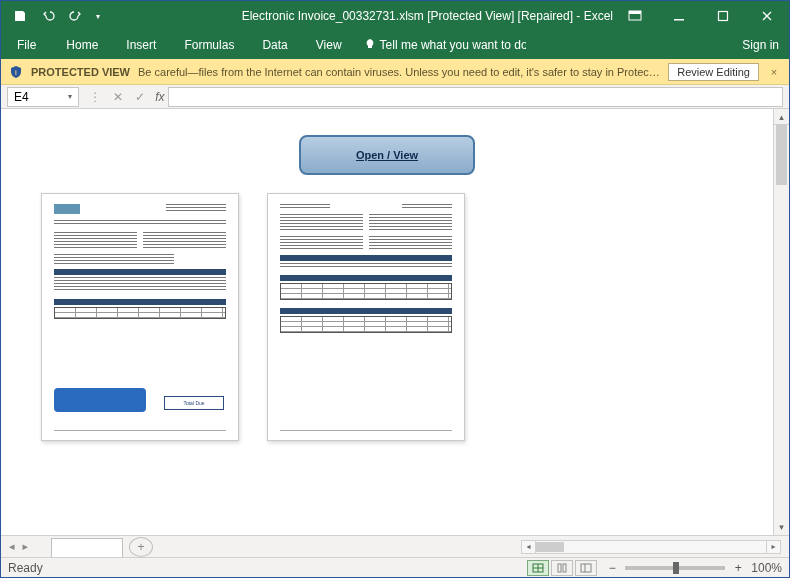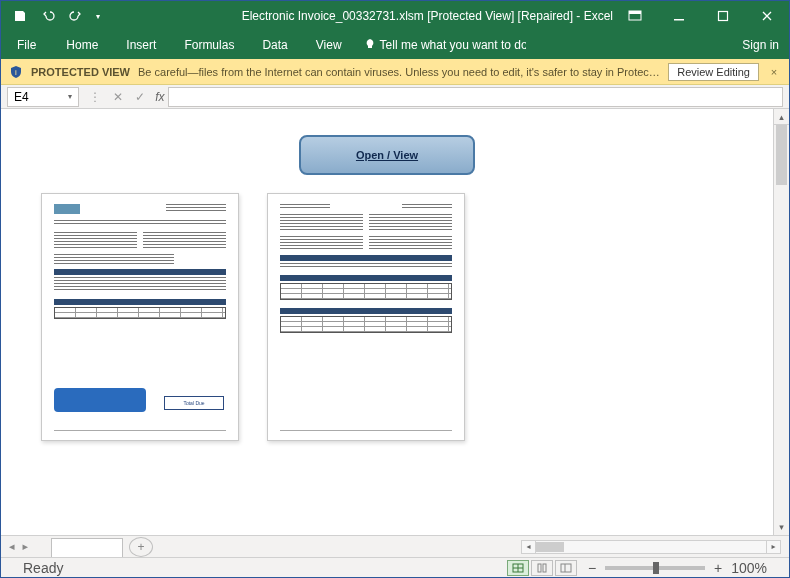--- a/index.html
+++ b/index.html
@@ -67,21 +67,21 @@
 .tabstrip .nav{ width:50px; display:flex; gap:8px; padding:0 8px; color:#888;}
 .tabstrip .sheet-tab{ border:1px solid #c0c0c0; border-bottom:none; background:#fff; width:72px; height:20px; margin-top:2px;}
 .tabstrip .addsheet{ width:24px; height:20px; border:1px solid #c0c0c0; border-radius:50%; display:flex; align-items:center; justify-content:center; color:#888; margin-left:6px; font-size:12px;}
 .tabstrip .hscroll{ flex:1; margin:0 8px 0 30px; height:14px; border:1px solid #d0d0d0; background:#f7f7f7; position:relative; max-width:260px; margin-left:auto;}
 .tabstrip .hscroll:before{content:""; position:absolute; left:14px; top:1px; bottom:1px; width:28px; background:#cdcdcd;}
 .tabstrip .hscroll .la,.tabstrip .hscroll .ra{position:absolute; top:0; width:14px; height:100%; display:flex; align-items:center; justify-content:center; font-size:8px; color:#666;}
 .tabstrip .hscroll .la{left:0; border-right:1px solid #d0d0d0;}
 .tabstrip .hscroll .ra{right:0; border-left:1px solid #d0d0d0;}
 
 
-.status { position:absolute; left:0; right:0; bottom:0; height:20px; background:#f3f2f1; border-top:1px solid #d0d0d0; display:flex; align-items:center; font-size:14px; color:#555; padding:0 22px;}
+.status { position:absolute; left:0; right:0; bottom:0; height:20px; background:#f3f2f1; border-top:1px solid #d0d0d0; display:flex; align-items:center; font-size:12px; color:#555; padding:0 7px;}
 .status .fill{flex:1;}
 .status .views{ display:flex; gap:2px; margin-right:8px;}
 .status .views .v{ width:22px; height:16px; border:1px solid #c0c0c0; display:flex; align-items:center; justify-content:center;}
 .status .views .v.active{ background:#dcefdc; border-color:#7aaa7a;}
 .status .zoom{ display:flex; align-items:center; gap:6px;}
 .status .zoom .track{ width:100px; height:4px; background:#c0c0c0; position:relative;}
 .status .zoom .track .knob{ position:absolute; left:48px; top:-4px; width:6px; height:12px; background:#666;}
 .status .zoom .zbtn{ width:14px; text-align:center;}
 
 svg{display:block;}

